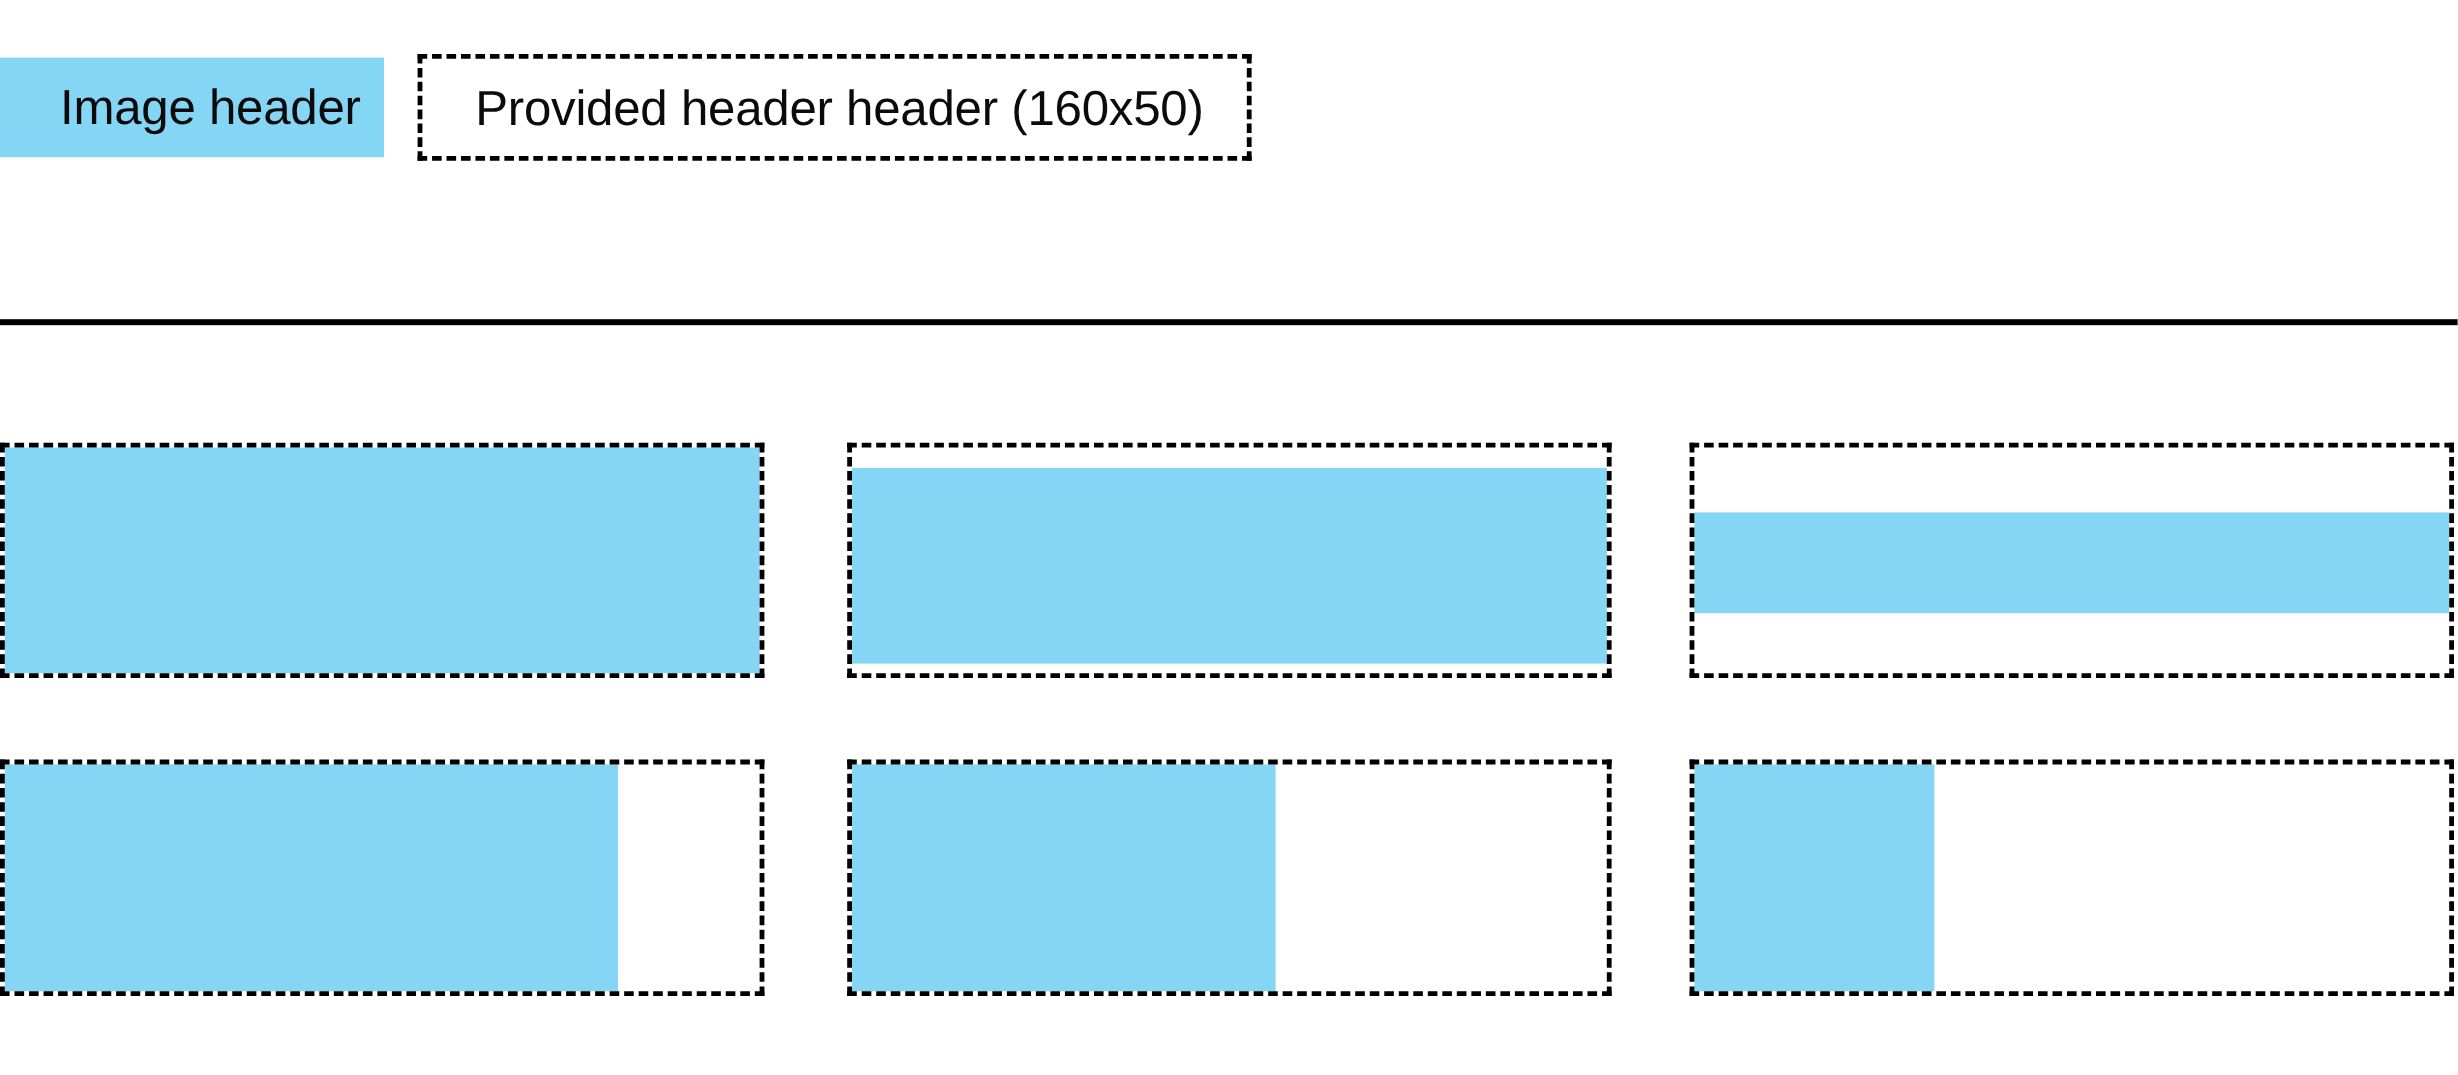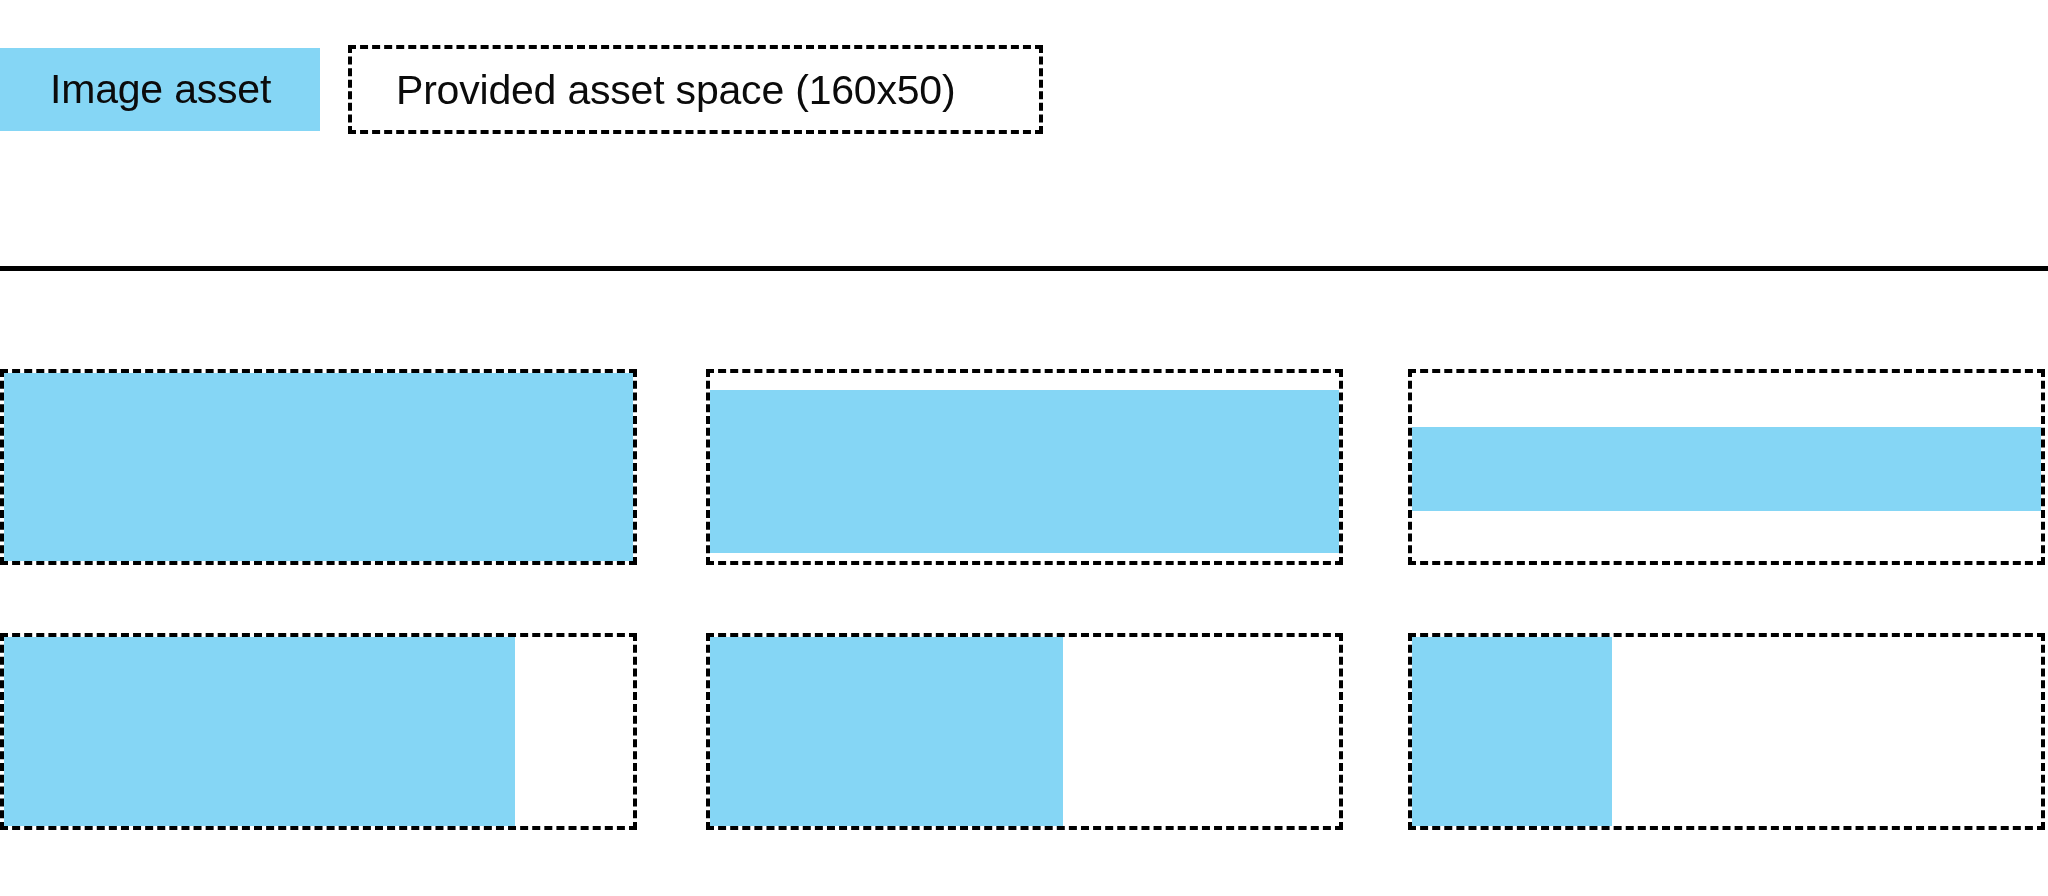--- a/index.html
+++ b/index.html
@@ -123,24 +123,24 @@
     font-size: 41px;
     line-height: 41px;
   }
 </style>
 </head>
 <body>
 
 <div class="stage">
 
   <div class="swatch" id="header-asset-swatch"></div>
-  <div class="label" id="header-asset-label">Image asset</div>
+  <div class="label" id="header-asset-label">Image header</div>
 
   <div class="dashed-box" id="header-space-box"></div>
-  <div class="label" id="header-space-label">Provided asset space (160x50)</div>
+  <div class="label" id="header-space-label">Provided header header (160x50)</div>
 
   <div id="section-divider"></div>
 
   <div class="example-cell row-recommended col-1">
     <div class="swatch" id="fill-r2c1"></div>
     <div class="dashed-box"></div>
   </div>
 
   <div class="example-cell row-recommended col-2">
     <div class="swatch" id="fill-r2c2"></div>

